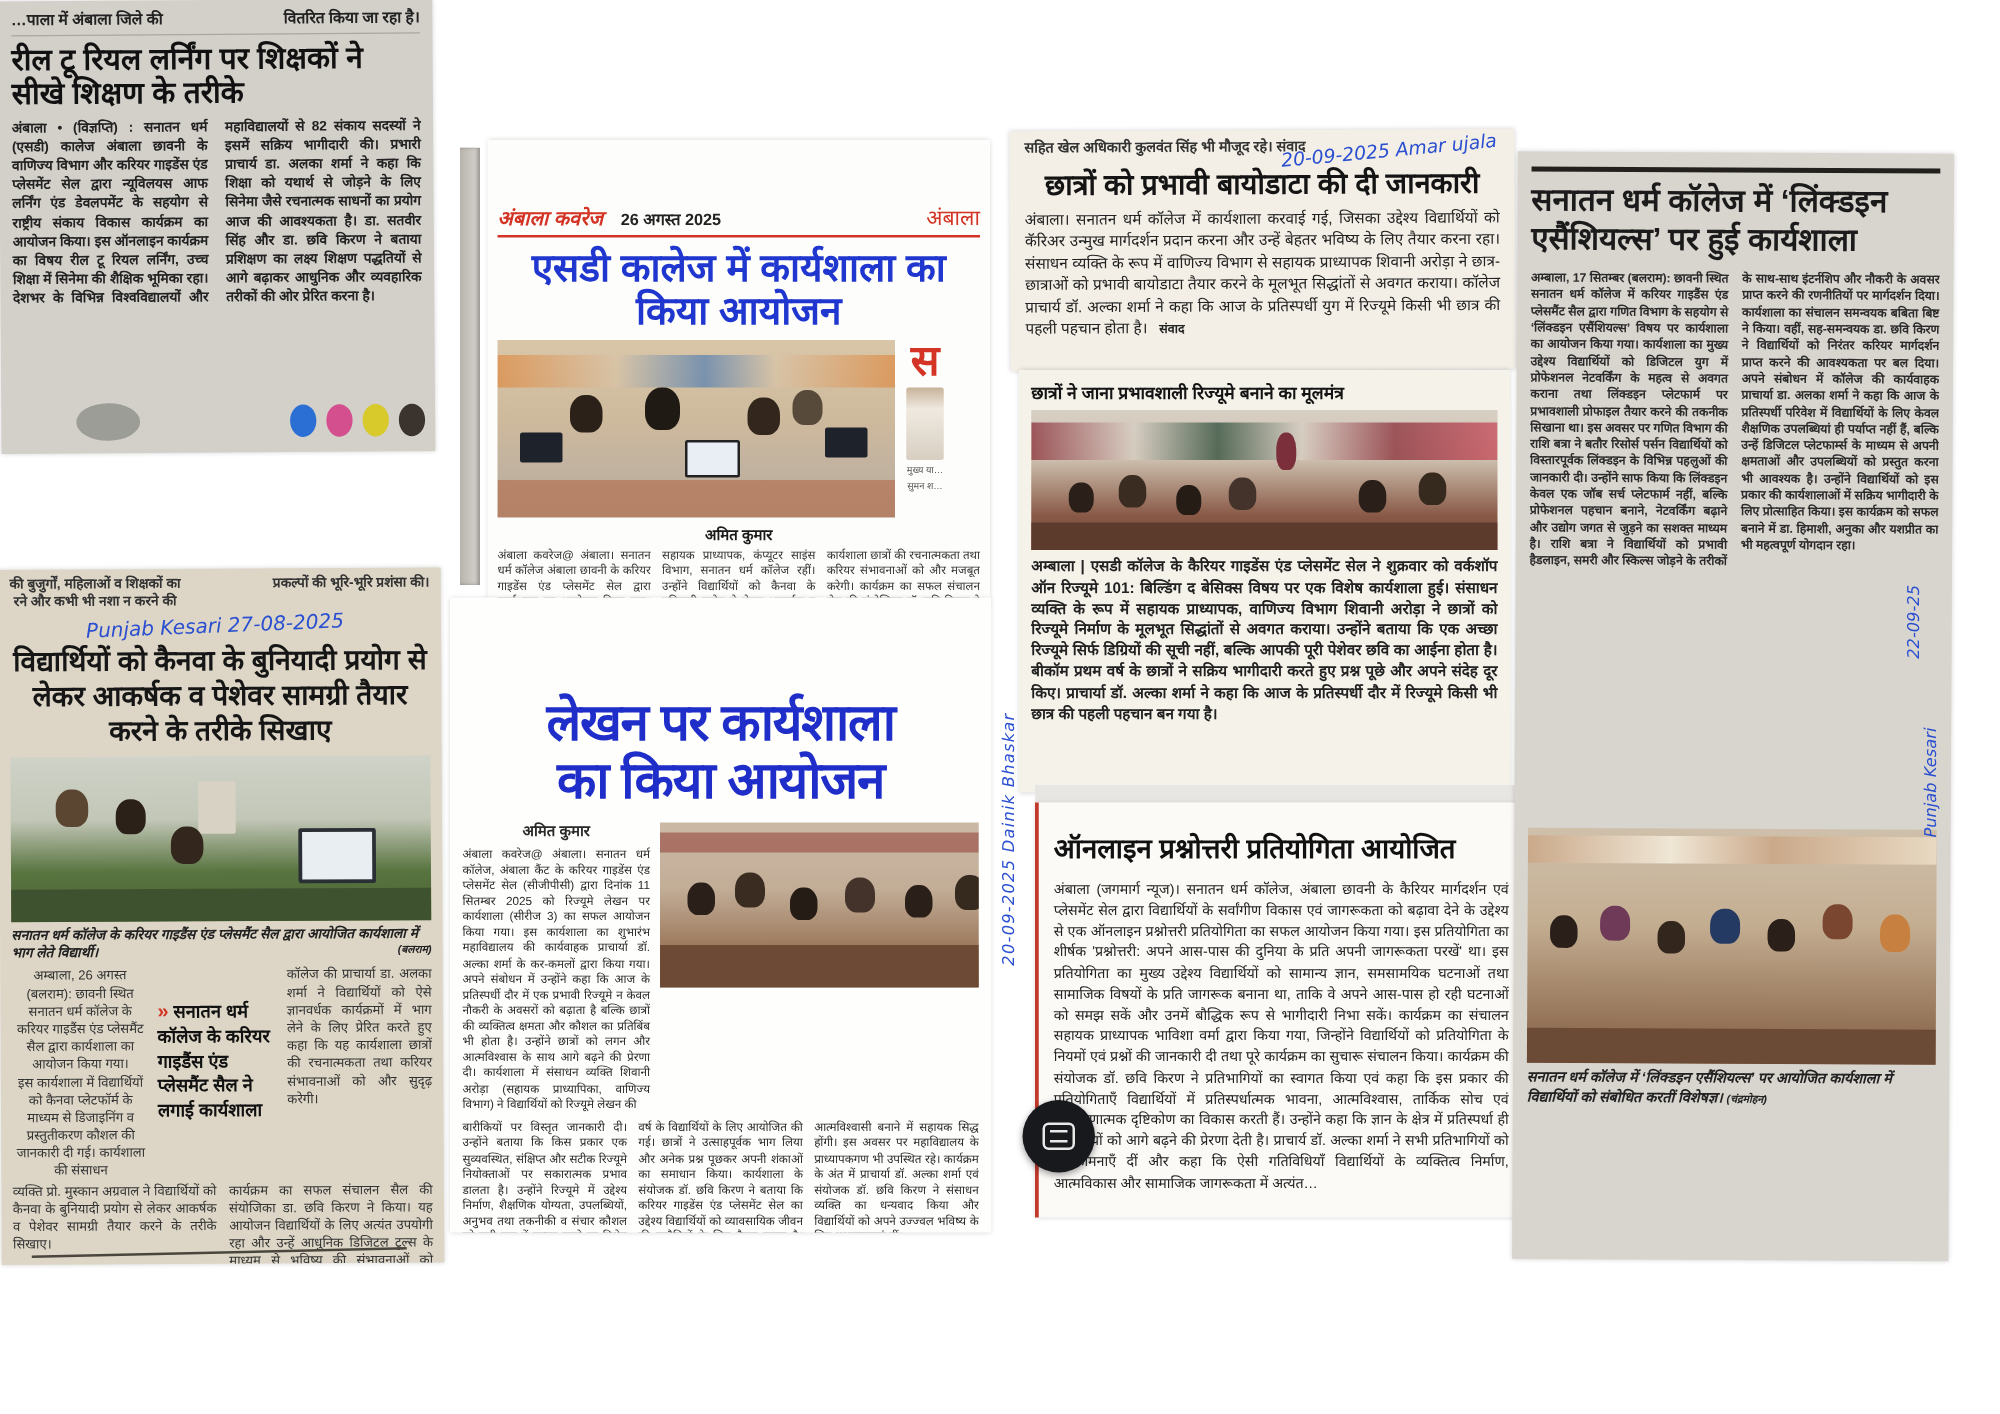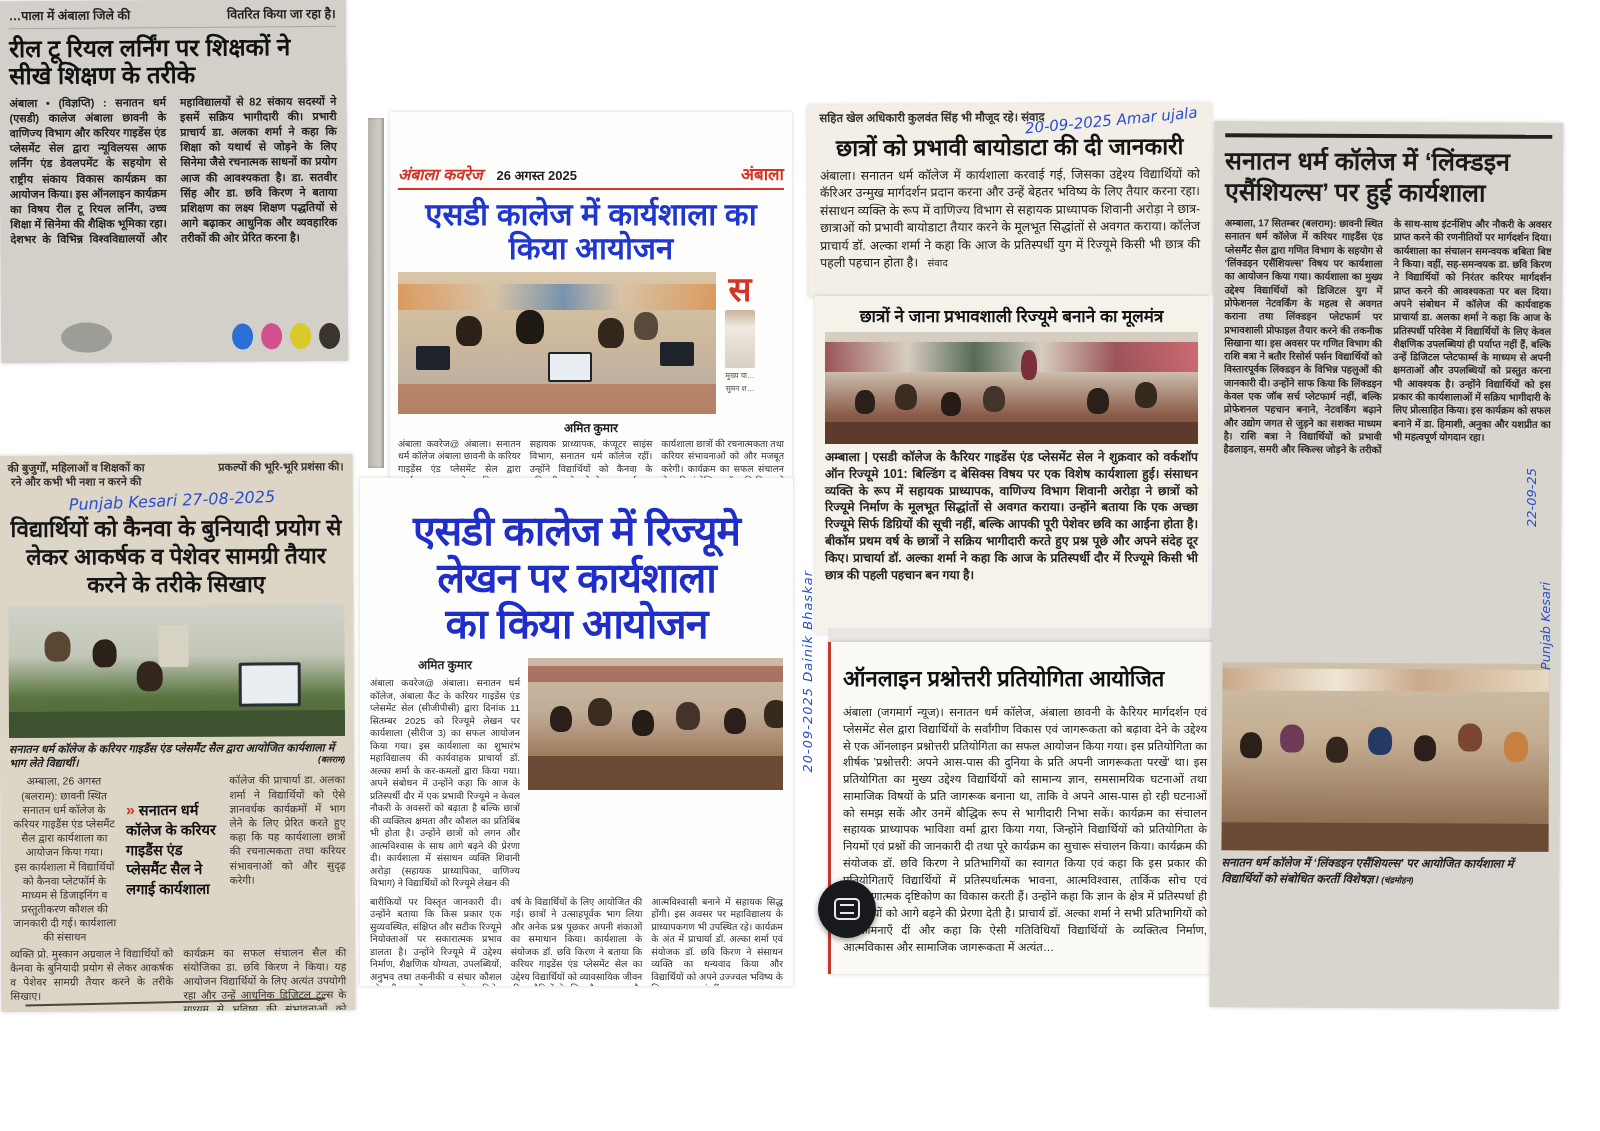--- a/index.html
+++ b/index.html
@@ -16,21 +16,21 @@
   .dots{position:absolute;bottom:10px;left:0;width:100%;display:flex;align-items:center;}
   .dot{width:26px;height:26px;border-radius:50%;margin-right:8px;}
   .blob{width:64px;height:30px;border-radius:50%;background:#8e9088;opacity:.8;margin:0 120px 0 60px;}
   
   .edge-strip{position:absolute;left:368px;top:118px;width:16px;height:350px;background:linear-gradient(90deg,#b9b5ae,#d8d5cf);box-shadow:inset -2px 0 3px rgba(0,0,0,.3);}
   
   .c-cov{left:390px;top:112px;width:402px;height:370px;background:#fdfdfb;padding:6px 8px;box-sizing:border-box;}
   .cov-mast{display:flex;align-items:baseline;border-bottom:2px solid #d43425;padding-bottom:3px;margin-top:44px;}
   .cov-mast .brand{color:#d43425;font-weight:bold;font-size:16px;font-style:italic;}
   .cov-mast .date{font-size:13px;font-weight:bold;margin-left:14px;color:#222;}
-  .cov-mast .region{margin-left:auto;color:#d43425;font-weight:bold;font-size:17px;}
+  .cov-mast .region{margin-left:auto;color:#d43425;font-weight:normal;font-size:17px;}
   .cov-hl{color:#1f36cf;text-align:center;font-weight:bold;font-size:31px;line-height:1.1;margin:8px 0 6px;}
   .cov-row{display:flex;}
   .cov-photo{width:318px;height:142px;}
   .cov-side{width:36px;margin-left:6px;display:flex;flex-direction:column;align-items:center;}
   .cov-s{color:#d43425;font-weight:bold;font-size:34px;line-height:1;}
   .cov-port{width:30px;height:58px;margin-top:4px;background:linear-gradient(180deg,#c9b39a 0%,#efe9e0 30%,#d8cfc2 100%);border-radius:2px;}
   .cov-frag{font-size:7.5px;color:#555;margin-top:3px;line-height:1.3;}
   .cov-byline{text-align:center;font-weight:bold;font-size:12px;margin:5px 0 2px;}
   .cov-body{column-count:3;column-gap:9px;font-size:9.3px;line-height:1.32;color:#333;}
   .pen{position:absolute;width:26px;height:14px;border:0 solid #e02a1a;border-bottom-width:4px;border-left-width:4px;border-radius:0 0 0 14px;transform:rotate(14deg);}
@@ -57,24 +57,24 @@
   .pk-c2{width:36%;}
   .pk-bottom{display:flex;gap:10px;font-size:10.5px;line-height:1.35;margin-top:2px;color:#333;}
   .pk-bottom div{width:50%;}
   .pk-underline{position:absolute;bottom:8px;left:24px;width:300px;height:2px;background:#4a463e;transform:rotate(-1deg);}
   
   .c-bio{left:808px;top:104px;width:404px;height:192px;background:#f3efe6;transform:rotate(-.3deg);padding:5px 12px;box-sizing:border-box;}
   .bio-partial{font-size:11.5px;font-weight:600;color:#333;}
   .bio-hand{position:absolute;right:14px;top:8px;color:#2a4fd0;font-size:15px;font-style:italic;transform:rotate(-5deg);font-family:"DejaVu Sans",cursive;}
   .bio-hl{font-size:23px;font-weight:bold;text-align:center;margin:6px 0 5px;color:#141414;}
   .bio-body{font-size:12.3px;line-height:1.42;color:#222;}
-  .bio-sign{font-size:10px;font-weight:normal;margin-left:6px;margin-top:32px;}
+  .bio-sign{font-size:10px;font-weight:bold;margin-left:6px;margin-top:32px;}
   
   .c-mul{left:815px;top:296px;width:393px;height:338px;background:#f5f2ea;padding:4px 10px;box-sizing:border-box;}
-  .mul-hl{font-size:17px;font-weight:bold;text-align:center;margin:4px 0 5px;color:#141414;}
+  .mul-hl{font-size:14px;font-weight:bold;margin:4px 0 5px;color:#141414;}
   .mul-photo{width:100%;height:112px;}
   .mul-body{font-size:12.2px;line-height:1.38;color:#222;margin-top:5px;font-weight:bold;}
   .mul-hand{position:absolute;left:800px;top:570px;color:#2a4fd0;font-size:13px;font-style:italic;
             writing-mode:vertical-rl;transform:rotate(180deg);font-family:"DejaVu Sans",cursive;letter-spacing:1px;}
   
   .c-quiz{left:828px;top:642px;width:389px;height:332px;background:#fbfaf7;border-left:3px solid #c0392b;padding:6px 10px 6px 12px;box-sizing:border-box;}
   .quiz-topband{position:absolute;left:828px;top:628px;width:389px;height:14px;background:#e8e6e2;}
   .quiz-hl{font-size:22px;font-weight:bold;margin:14px 0 12px;color:#111;}
   .quiz-body{font-size:11.4px;line-height:1.47;color:#222;}
   .fab{position:absolute;left:818px;top:880px;width:58px;height:58px;border-radius:50%;background:#17191d;
@@ -148,21 +148,21 @@
     </div>
   </div>
   <div class="cov-byline">अमित कुमार</div>
   <div class="cov-body jt">अंबाला कवरेज@ अंबाला। सनातन धर्म कॉलेज अंबाला छावनी के करियर गाइडेंस एंड प्लेसमेंट सेल द्वारा कार्यशाला का आयोजन किया गया। इस कार्यशाला में विद्यार्थियों को कैनवा प्लेटफॉर्म के माध्यम से डिजाइनिंग व प्रस्तुतीकरण कौशल की जानकारी दी गई। कार्यशाला की संसाधन व्यक्ति मुस्कान अग्रवाल, सहायक प्राध्यापक, कंप्यूटर साइंस विभाग, सनातन धर्म कॉलेज रहीं। उन्होंने विद्यार्थियों को कैनवा के बुनियादी प्रयोग से लेकर आकर्षक व पेशेवर सामग्री तैयार करने के तरीके सिखाए। कॉलेज की प्राचार्या डॉ. अलका शर्मा ने विद्यार्थियों को ऐसे ज्ञानवर्धक कार्यक्रमों में भाग लेने के लिए प्रेरित किया और कहा कि यह कार्यशाला छात्रों की रचनात्मकता तथा करियर संभावनाओं को और मजबूत करेगी। कार्यक्रम का सफल संचालन सेल की संयोजिका डॉ. छवि किरण ने किया। यह आयोजन विद्यार्थियों के लिए अत्यंत उपयोगी रहा और उन्हें आधुनिक डिजिटल टूल्स के माध्यम से भविष्य की संभावनाओं को तलाशने के लिए प्रेरित किया।</div>
 </div>
 <div class="pen" style="left:462px;top:492px;"></div>
 <div class="pen" style="left:702px;top:492px;transform:rotate(40deg);"></div>
 
 <div class="clip c-res">
   <div class="res-hl">
-    <span>एसडी कालेज में रिज्यूमे</span><br>
+    <br>
     <span>लेखन पर कार्यशाला</span><br>
     <span>का किया आयोजन</span>
   </div>
   <div class="res-row">
     <div class="res-coltext jt">
       <div class="res-byline">अमित कुमार</div>
       <span>अंबाला कवरेज@ अंबाला। सनातन धर्म कॉलेज, अंबाला कैंट के करियर गाइडेंस एंड प्लेसमेंट सेल (सीजीपीसी) द्वारा दिनांक 11 सितम्बर 2025 को रिज्यूमे लेखन पर कार्यशाला (सीरीज 3) का सफल आयोजन किया गया। इस कार्यशाला का शुभारंभ महाविद्यालय की कार्यवाहक प्राचार्या डॉ. अल्का शर्मा के कर-कमलों द्वारा किया गया। अपने संबोधन में उन्होंने कहा कि आज के प्रतिस्पर्धी दौर में एक प्रभावी रिज्यूमे न केवल नौकरी के अवसरों को बढ़ाता है बल्कि छात्रों की व्यक्तित्व क्षमता और कौशल का प्रतिबिंब भी होता है। उन्होंने छात्रों को लगन और आत्मविश्वास के साथ आगे बढ़ने की प्रेरणा दी। कार्यशाला में संसाधन व्यक्ति शिवानी अरोड़ा (सहायक प्राध्यापिका, वाणिज्य विभाग) ने विद्यार्थियों को रिज्यूमे लेखन की</span>
     </div>
     <div class="res-photo ph" style="background:linear-gradient(180deg,#cbb9a6 0%,#c2ad97 40%,#9d7a5d 75%,#7c5640 100%);">
       <div class="band" style="top:8px;height:16px;background:#8a2f2a;opacity:.5;"></div>

